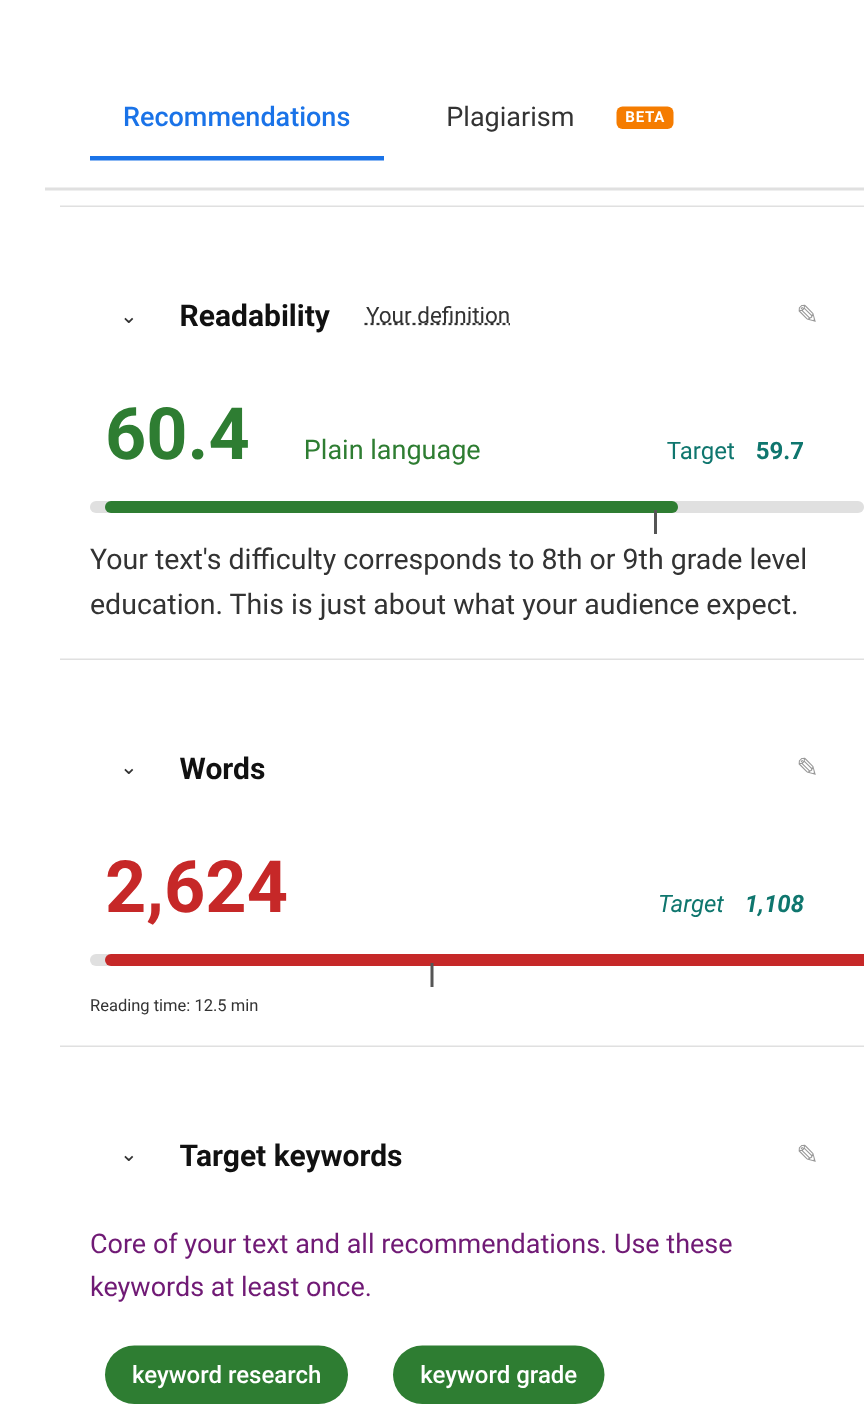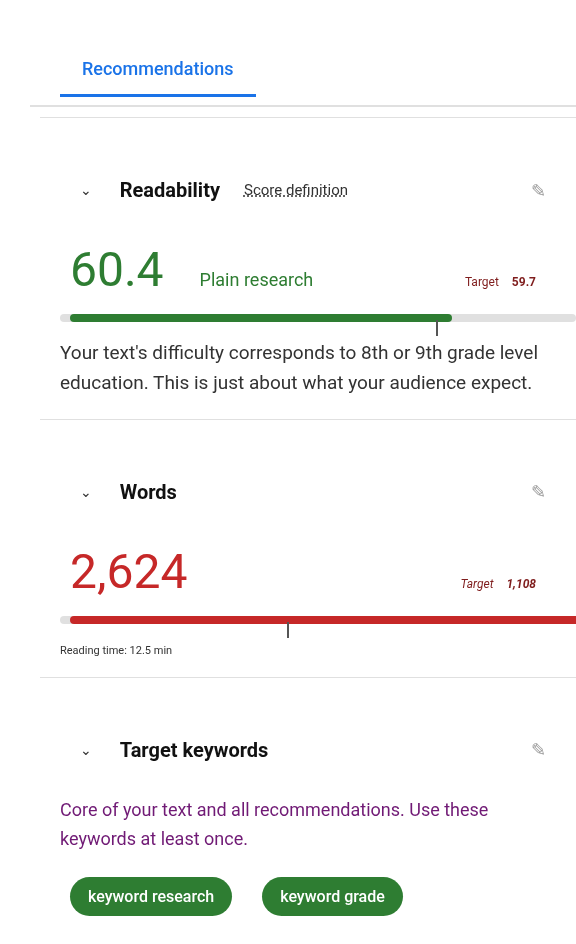--- a/index.html
+++ b/index.html
@@ -121,39 +121,39 @@
     
     .score-row {
       display: flex;
       align-items: baseline;
       gap: 16px;
       margin-bottom: 10px;
     }
 
     .score-value {
       font-size: 48px;
-      font-weight: 400;
+      font-weight: 700;
       color: #2e7d32;
       line-height: 1;
     }
 
     .score-value.red {
       color: #c62828;
     }
 
     .score-label {
       font-size: 18px;
       color: #2e7d32;
       font-weight: 400;
     }
 
     .target-label {
       margin-left: auto;
-      font-size: 12px;
-      color: #7f1d1d;
+      font-size: 16px;
+      color: #0f766e;
     }
 
     .target-label strong {
       font-weight: 700;
     }
 
     
     .progress-bar-container {
       width: 100%;
       height: 8px;
@@ -237,37 +237,41 @@
       padding-bottom: 20px;
     }
   </style>
 </head>
 <body>
 
 <div class="nav-tabs">
   <div class="nav-tab active">
     <span>Recommendations</span>
   </div>
+  <div class="nav-tab plagiarism-tab">
+    <span>Plagiarism</span>
+    <span class="beta-badge">BETA</span>
+  </div>
 </div>
 
 <div class="divider"></div>
 
 <div class="section">
   <div class="section-header">
     <div class="section-title-group">
       <span class="chevron-icon">⌄</span>
       <span class="section-title">Readability</span>
-      <span class="score-definition-link">Score definition</span>
+      <span class="score-definition-link">Your definition</span>
     </div>
     <span class="edit-icon">✎</span>
   </div>
 
   <div class="score-row">
     <span class="score-value">60.4</span>
-    <span class="score-label">Plain research</span>
+    <span class="score-label">Plain language</span>
     <span class="target-label">
       Target <strong>59.7</strong>
     </span>
   </div>
 
   <div class="progress-bar-container">
     <div class="progress-bar-fill green" style="width: 74%"></div>
     <div class="progress-bar-marker" style="left: 71%"></div>
   </div>
 

